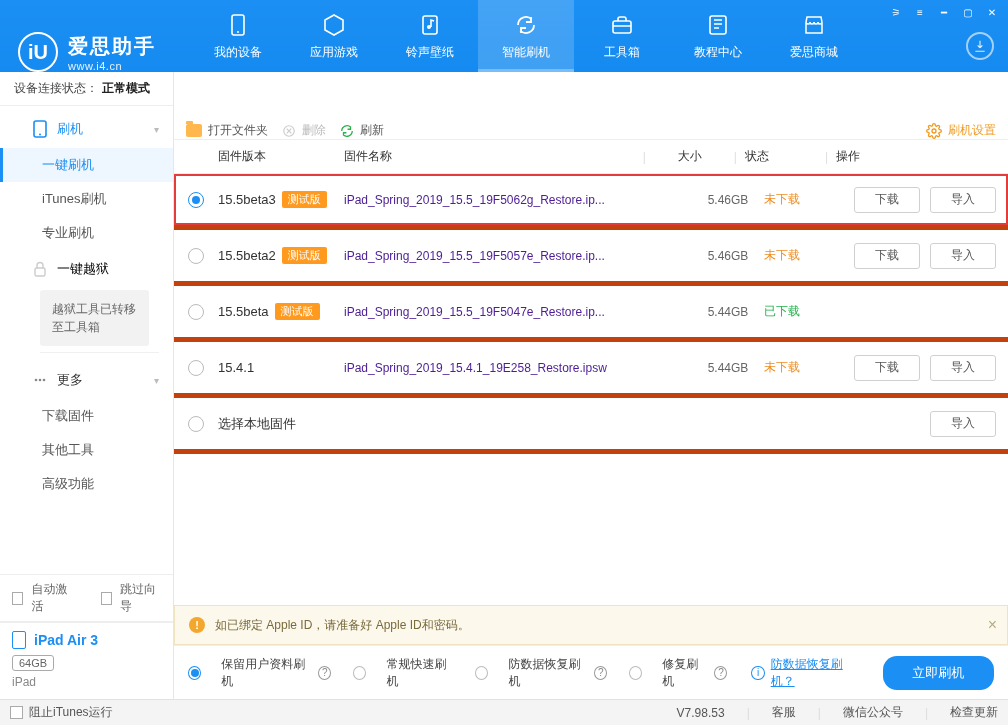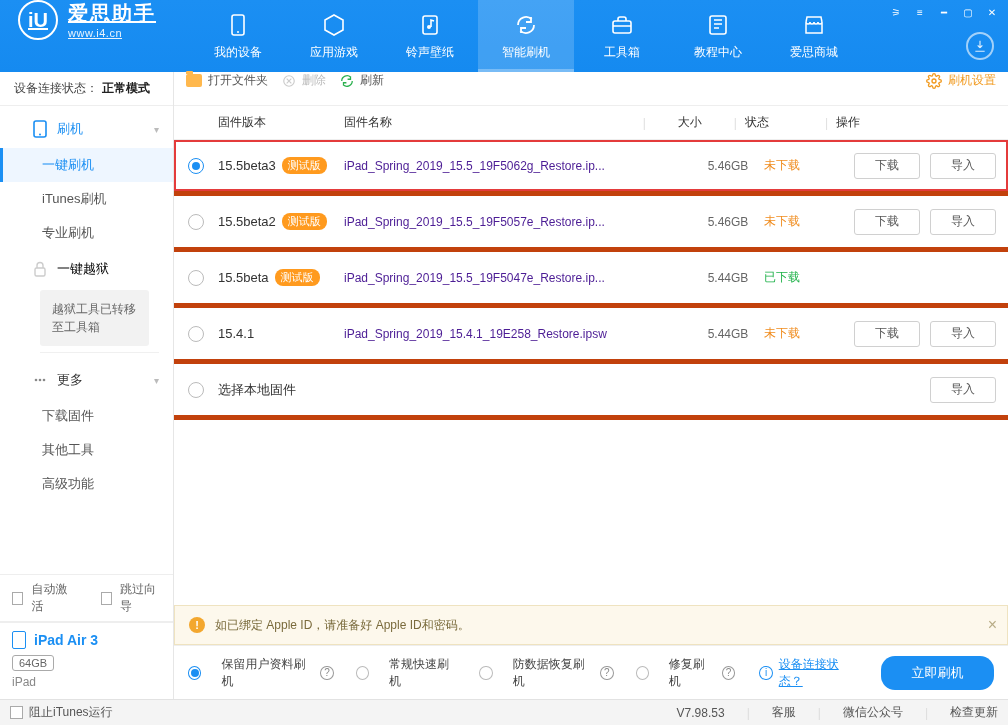--- a/index.html
+++ b/index.html
@@ -1,20 +1,20 @@
 <!DOCTYPE html>
 <html><head>
 <meta charset="utf-8">
 <style>
 * { margin: 0; padding: 0; box-sizing: border-box; font-family: "Microsoft YaHei", "PingFang SC", Arial, sans-serif; }
 body { width: 1008px; height: 725px; overflow: hidden; background: #f5f5f5; font-size: 12px; }
 
 
 .titlebar { height: 72px; background: linear-gradient(#1b8ff3,#158af0); display: flex; align-items: stretch; color: #fff; position: relative; }
-.logo-area { width: 190px; display: flex; align-items: flex-start; padding-left: 18px; gap: 10px; text-decoration: underline;}
+.logo-area { width: 190px; display: flex; align-items: flex-end; padding-left: 18px; gap: 10px;}
 .logo-circle { width: 40px; height: 40px; border-radius: 50%; border: 2.5px solid #fff; display: flex; align-items: center; justify-content: center; font-weight: bold; font-size: 20px; color:#fff; }
 .logo-text { display:flex; flex-direction:column; }
 .logo-name { font-size: 20px; font-weight: 600; letter-spacing:2px;}
 .logo-site { font-size: 11px; opacity: .9; letter-spacing:.5px;}
 
 .top-nav { display: flex; flex:1; }
 .top-nav-item { width: 96px; display:flex; flex-direction:column; align-items:center; justify-content:center; gap:6px; cursor:pointer; }
 .top-nav-item.active { background: rgba(255,255,255,.18); box-shadow: inset 0 -3px 0 rgba(255,255,255,.3);}
 .top-nav-item .nav-icon { width:26px; height:26px; display:flex; align-items:center; justify-content:center;}
 .top-nav-item span { font-size: 12px; }
@@ -40,21 +40,21 @@
 
 .device-box { border-top:1px solid #eee; padding:8px 12px 10px; }
 .auto-line { display:flex; align-items:center; gap:8px; padding:6px 12px; border-top:1px solid #eee; border-bottom:1px solid #eee; color:#666; font-size:12px;}
 .dev-title { color:#1b8ff3; font-weight:600; font-size:14px; display:flex; align-items:center; gap:8px;}
 .dev-title .ico { width:14px; height:18px; border:1.6px solid #1b8ff3; border-radius:2px; position:relative;}
 .dev-cap { display:inline-block; border:1px solid #aaa; border-radius:3px; padding:1px 6px; font-size:11px; color:#666; margin-top:6px;}
 .dev-sub { color:#888; font-size:12px; margin-top:4px;}
 
 
 .right { flex:1; display:flex; flex-direction:column; position:relative;}
-.toolbar { height:34px; border-bottom:1px solid #eee; display:flex; align-items:flex-start; padding:0 12px; gap:14px; color:#555; font-size:12px;}
+.toolbar { height:34px; border-bottom:1px solid #eee; display:flex; align-items:flex-end; padding:0 12px; gap:14px; color:#555; font-size:12px;margin-top:34px;}
 .tool-btn { display:flex; align-items:center; gap:6px; cursor:pointer;}
 .tool-btn.disabled { color:#bbb;}
 .toolbar .spacer { flex:1;}
 .toolbar .settings { color:#f19a1f; display:flex; align-items:center; gap:6px; cursor:pointer;}
 .folder-ico { width:16px; height:13px; background:#ffb84d; border-radius:2px; position:relative;}
 .folder-ico::before{content:"";position:absolute;top:-3px;left:0;width:7px;height:3px;background:#ffb84d;border-radius:1px 1px 0 0;}
 
 .table-head { height:34px; display:flex; align-items:center; padding:0 12px 0 44px; color:#333; font-size:12px; border-bottom:1px solid #eee;}
 .col-ver { width:126px;}
 .col-name { flex:1;}
@@ -64,21 +64,21 @@
 .th-div { color:#e0e0e0; padding:0 8px;}
 
 .rows { }
 .fw-row { height:56px; display:flex; align-items:center; padding:0 12px 0 14px; border-bottom:5px solid #c2410c;}
 .fw-row.highlight { box-shadow: inset 0 0 0 2px #e43b3b; }
 .radio { width:16px; height:16px; border:1.6px solid #bbb; border-radius:50%; margin-right:14px; display:flex; align-items:center; justify-content:center;}
 .radio.sel { border-color:#1b8ff3;}
 .radio.sel::after { content:""; width:8px; height:8px; background:#1b8ff3; border-radius:50%;}
 .ver-cell { width:126px; display:flex; align-items:center; gap:6px;}
 .ver-label { color:#333; font-size:13px; }
-.beta-tag { background:#ff9a1e; color:#fff; font-size:11px; padding:1px 6px; border-radius:8px;}
+.beta-tag { background:#ff9a1e; color:#fff; font-size:11px; padding:1px 6px; border-radius:2px;}
 .name-cell { flex:1; color:#4c1d95; font-size:12px; overflow:hidden; text-overflow:ellipsis; white-space:nowrap; padding-right:20px;}
 .size-cell { width:72px; text-align:center; color:#666;}
 .state-cell { width:72px; }
 .state-un { color:#f08c1e;}
 .state-done { color:#20b24a;}
 .act-cell { width:160px; display:flex; gap:10px; justify-content:flex-end;}
 .btn { width:66px; height:26px; background:#fff; border:1px solid #d0d0d0; border-radius:3px; display:flex; align-items:center; justify-content:center; color:#555; cursor:pointer; font-size:12px;}
 
 
 .tip-bar { margin-top:auto; background:#fdf8ec; border:1px solid #efe3c0; height:40px; display:flex; align-items:center; padding:0 14px; gap:10px; font-size:12px; color:#7a6b3c; position:relative;}
@@ -381,21 +381,21 @@
         <span>防数据恢复刷机</span>
         <span class="q">?</span>
       </div>
       <div class="opt">
         <span class="radio" style="width:14px;height:14px"></span>
         <span>修复刷机</span>
         <span class="q">?</span>
       </div>
       <div class="opt">
         <span class="q" style="border-color:#1b8ff3;color:#1b8ff3">i</span>
-        <span class="link-blue">设备连接状态？</span>
+        <span class="link-blue">防数据恢复刷机？</span>
       </div>
       <div class="primary-btn">立即刷机</div>
     </div>
   </div>
 </div>
 
 <div class="statusbar">
   <div class="chk">
     <span class="chk-box"></span>
     <span>阻止iTunes运行</span>

